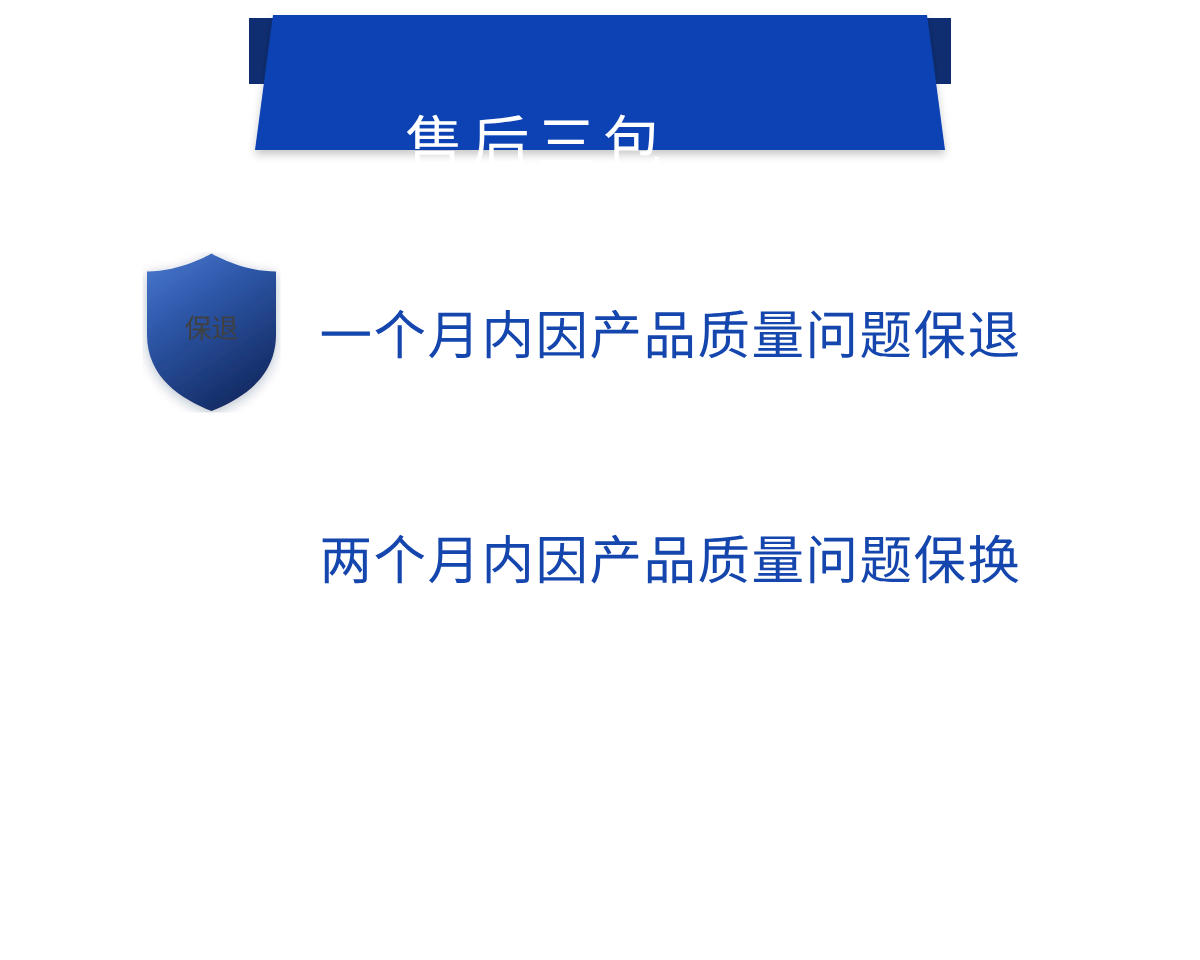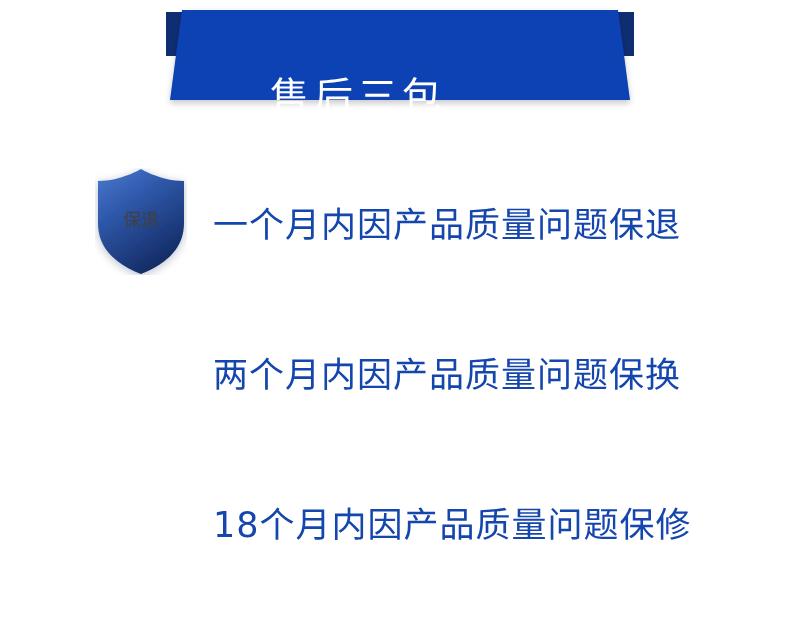--- a/index.html
+++ b/index.html
@@ -153,16 +153,15 @@
       <div class="shield-label">保退</div>
     </div>
     <div class="row-text">一个月内因产品质量问题保退</div>
   </div>
 
   <div class="row">
     <div class="row-text">两个月内因产品质量问题保换</div>
   </div>
 
   <div class="row">
-    <div class="row-text">18个月内因产品质量问题保修</div>
   </div>
 
 </div>
 
 </body></html>

